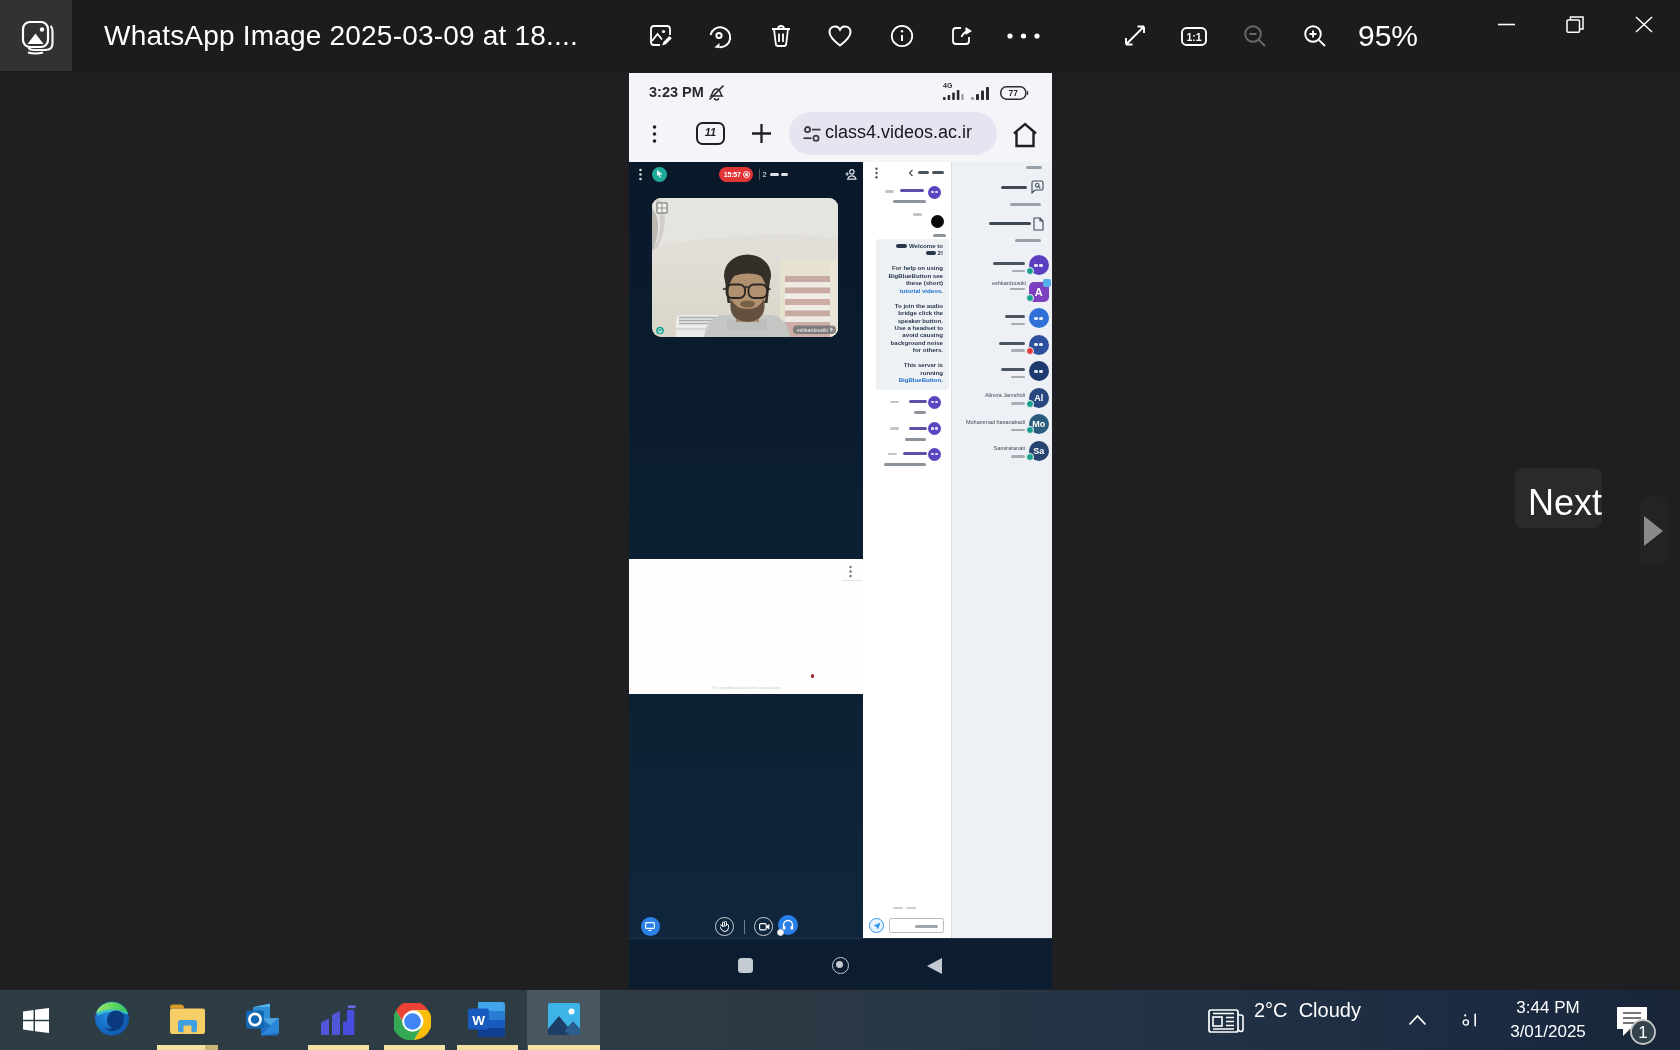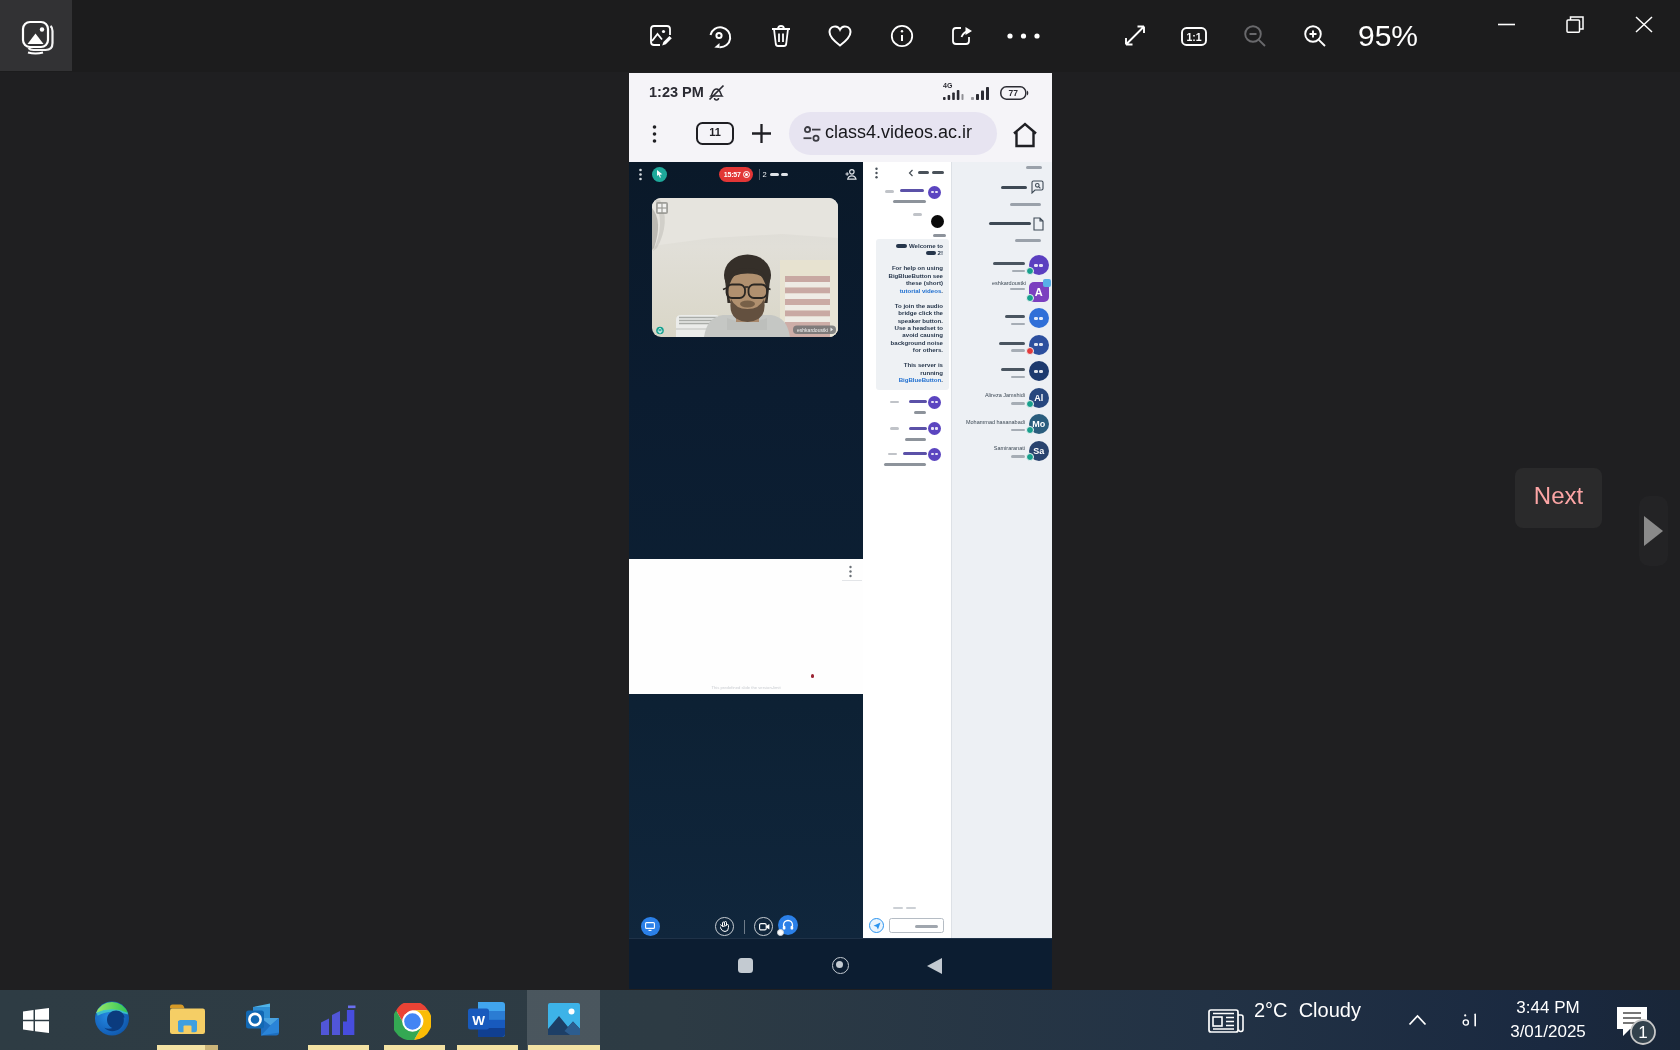--- a/index.html
+++ b/index.html
@@ -11,21 +11,21 @@
   
   #titlebar{left:0;top:0;width:1680px;height:72px;background:#1c1c1d;}
   #gallerybtn{left:0;top:0;width:72px;height:71px;background:#323234;}
   #title{left:104px;top:20px;color:#ffffff;font-size:28px;letter-spacing:.2px;}
   .tbico{top:24px;}
   #pct{left:1358px;top:19px;color:#fff;font-size:30px;}
   
   #photo{left:629px;top:73px;width:423px;height:916px;background:#f5f4f8;}
   
   #nexttip{left:1515px;top:468px;width:87px;height:60px;background:#2a2a2b;border-radius:8px;}
-  #nexttip span{position:absolute;left:0;top:14px;width:87px;text-align:center;color:#fca5a5;font-size:24px;}
+  #nexttip span{position:absolute;left:0;top:14px;width:87px;text-align:right;color:#ffffff;font-size:36px;}
   #nextbtn{left:1639px;top:496px;width:29px;height:70px;background:#232325;border-radius:10px;}
   #nextbtn div{position:absolute;left:5px;top:20px;width:0;height:0;border-top:15px solid transparent;border-bottom:15px solid transparent;border-left:19px solid #8a8a8a;}
   
   #taskbar{left:0;top:990px;width:1680px;height:60px;
     background:linear-gradient(90deg,#2e3c44 0%,#2d3b44 40%,#223245 72%,#1a2940 92%,#192638 100%);}
   #phl{left:527px;top:0;width:73px;height:60px;background:rgba(255,255,255,.14);}
   .strip{top:55px;height:5px;background:#f3e2a4;}
   .tray{color:#fff;}
   .wb{border-radius:2px;}
 </style>
@@ -38,20 +38,21 @@
   <div class="abs" id="titlebar"></div>
   <div class="abs" id="gallerybtn">
     <svg width="72" height="71" viewBox="0 0 72 71" fill="none" stroke="#fff" stroke-width="2.2">
       <rect x="23" y="22" width="25" height="25" rx="7"></rect>
       <path d="M50.5 26 q2 1.5 2 5 l0 12 q0 7 -7 7 l-12 0 q-3.5 0 -5 -2" opacity=".95"></path>
       <circle cx="42" cy="29.5" r="2.2" fill="#fff" stroke="none"></circle>
       <path d="M27.5 44 l8-10.5 8 10.5z" fill="#fff" stroke="none"></path>
       <path d="M28 52.5 q7.5 2.2 15 0" stroke-width="2"></path>
     </svg>
   </div>
+  <div class="abs" id="title">WhatsApp Image 2025-03-09 at 18....</div>
   <svg class="abs tbico" style="left:649px;" width="24" height="24" viewBox="0 0 24 24" fill="none" stroke="#fff" stroke-width="1.8">
     <path d="M21 11 l0 -6 q0 -3 -3 -3 l-13 0 q-3 0 -3 3 l0 13 q0 3 3 3 l6 0"></path>
     <circle cx="14.5" cy="7.5" r="1.6" fill="#fff" stroke="none"></circle>
     <path d="M3 17 l5.5-7 4.5 5.5"></path>
     <path d="M13.2 21.5 l1.2-3.6 6-6 2.4 2.4-6 6z" fill="#fff" stroke="none"></path>
   </svg>
   <svg class="abs tbico" style="left:707px;" width="26" height="25" viewBox="0 0 26 25" fill="none" stroke="#fff" stroke-width="2">
     <path d="M3.5 11 a10 10 0 1 1 9 12.3"></path>
     <path d="M12.5 19 l0 5 -5.2-.4z" fill="#fff" stroke="none"></path>
     <circle cx="12" cy="11.5" r="2.6"></circle>
@@ -101,21 +102,21 @@
   <svg class="abs" style="left:1566px;top:16px;" width="18" height="17" viewBox="0 0 18 17" fill="none" stroke="#fff" stroke-width="1.5">
     <rect x="1" y="4" width="12.5" height="12.2" rx="1"></rect>
     <path d="M4.5 4 l0-3 12.5 0 0 12 -3 0"></path>
   </svg>
   <svg class="abs" style="left:1635px;top:16px;" width="18" height="17" viewBox="0 0 18 17">
       <path d="M1 1 L17 16 M17 1 L1 16" stroke="#fff" stroke-width="1.5"></path>
     </svg>
 
   <div class="abs" id="photo">
 
-  <div class="abs" style="left:20px;top:11px;font-size:14.5px;font-weight:bold;color:#2b2b33;">1:23 PM</div>
+  <div class="abs" style="left:20px;top:11px;font-size:14.5px;font-weight:bold;color:#2b2b33;">3:23 PM</div>
   <svg class="abs" style="left:78px;top:10px;" width="19" height="19" viewBox="0 0 19 19" fill="none" stroke="#2b2b33" stroke-width="1.5">
     <path d="M4 13 c1.5-1.5 1.5-7 5.5-7 s4 5.5 5.5 7z M7.5 15 a2 2 0 0 0 4 0"></path>
     <path d="M2.5 16.5 L16.5 2.5" stroke-width="1.7"></path>
   </svg>
   <div class="abs" style="left:314px;top:9px;font-size:7px;font-weight:bold;color:#2b2b33;">4G</div>
   <svg class="abs" style="left:314px;top:16px;" width="25" height="11" viewBox="0 0 25 11" fill="#2b2b33">
     <rect x="0" y="8" width="2.6" height="3" rx="0.8"></rect>
         <rect x="4.6" y="6" width="2.6" height="5" rx="0.8"></rect>
         <rect x="9.2" y="3.5" width="2.6" height="7.5" rx="0.8"></rect>
         <rect x="13.8" y="1" width="2.6" height="10" rx="0.8"></rect>
@@ -130,21 +131,21 @@
   <svg class="abs" style="left:371px;top:12.5px;" width="29" height="14" viewBox="0 0 29 14">
     <rect x="0.8" y="0.8" width="25" height="12.4" rx="5.5" fill="none" stroke="#2b2b33" stroke-width="1.5"></rect>
     <text x="13.3" y="10.2" font-size="8.5" font-weight="bold" fill="#2b2b33" text-anchor="middle" font-family="Liberation Sans">77</text>
     <path d="M27 4.5 a3 3 0 0 1 0 5z" fill="#2b2b33"></path>
   </svg>
   <svg class="abs" style="left:22px;top:51px;" width="7" height="20" viewBox="0 0 7 20" fill="#202024">
     <circle cx="3.5" cy="3" r="1.8"></circle>
         <circle cx="3.5" cy="10" r="1.8"></circle>
         <circle cx="3.5" cy="17" r="1.8"></circle>
   </svg>
-  <div class="abs" style="left:67px;top:49px;width:38px;height:23px;border:2.2px solid #1f1f24;border-radius:6.5px;">
+  <div class="abs" style="left:67px;top:49px;width:29px;height:23px;border:2.2px solid #1f1f24;border-radius:6.5px;font-style:italic;">
     <div style="position:absolute;left:0;top:2px;width:100%;text-align:center;font-size:11px;font-weight:bold;color:#1f1f24;">11</div>
   </div>
   <svg class="abs" style="left:122px;top:50px;" width="21" height="21" viewBox="0 0 21 21">
         <path d="M10.5 1 V20 M1 10.5 H20" stroke="#1f1f24" stroke-width="2.3"></path>
       </svg>
   <div class="abs" style="left:160px;top:39px;width:208px;height:43px;border-radius:21.5px;background:#e7e4f1;"></div>
   <svg class="abs" style="left:174px;top:53px;" width="18" height="16" viewBox="0 0 18 16" fill="none" stroke="#3c3c43" stroke-width="1.8">
     <circle cx="4.5" cy="3.6" r="2.6"></circle>
         <path d="M9 3.6 H17.5"></path>
     <circle cx="13" cy="12.2" r="2.6"></circle>

